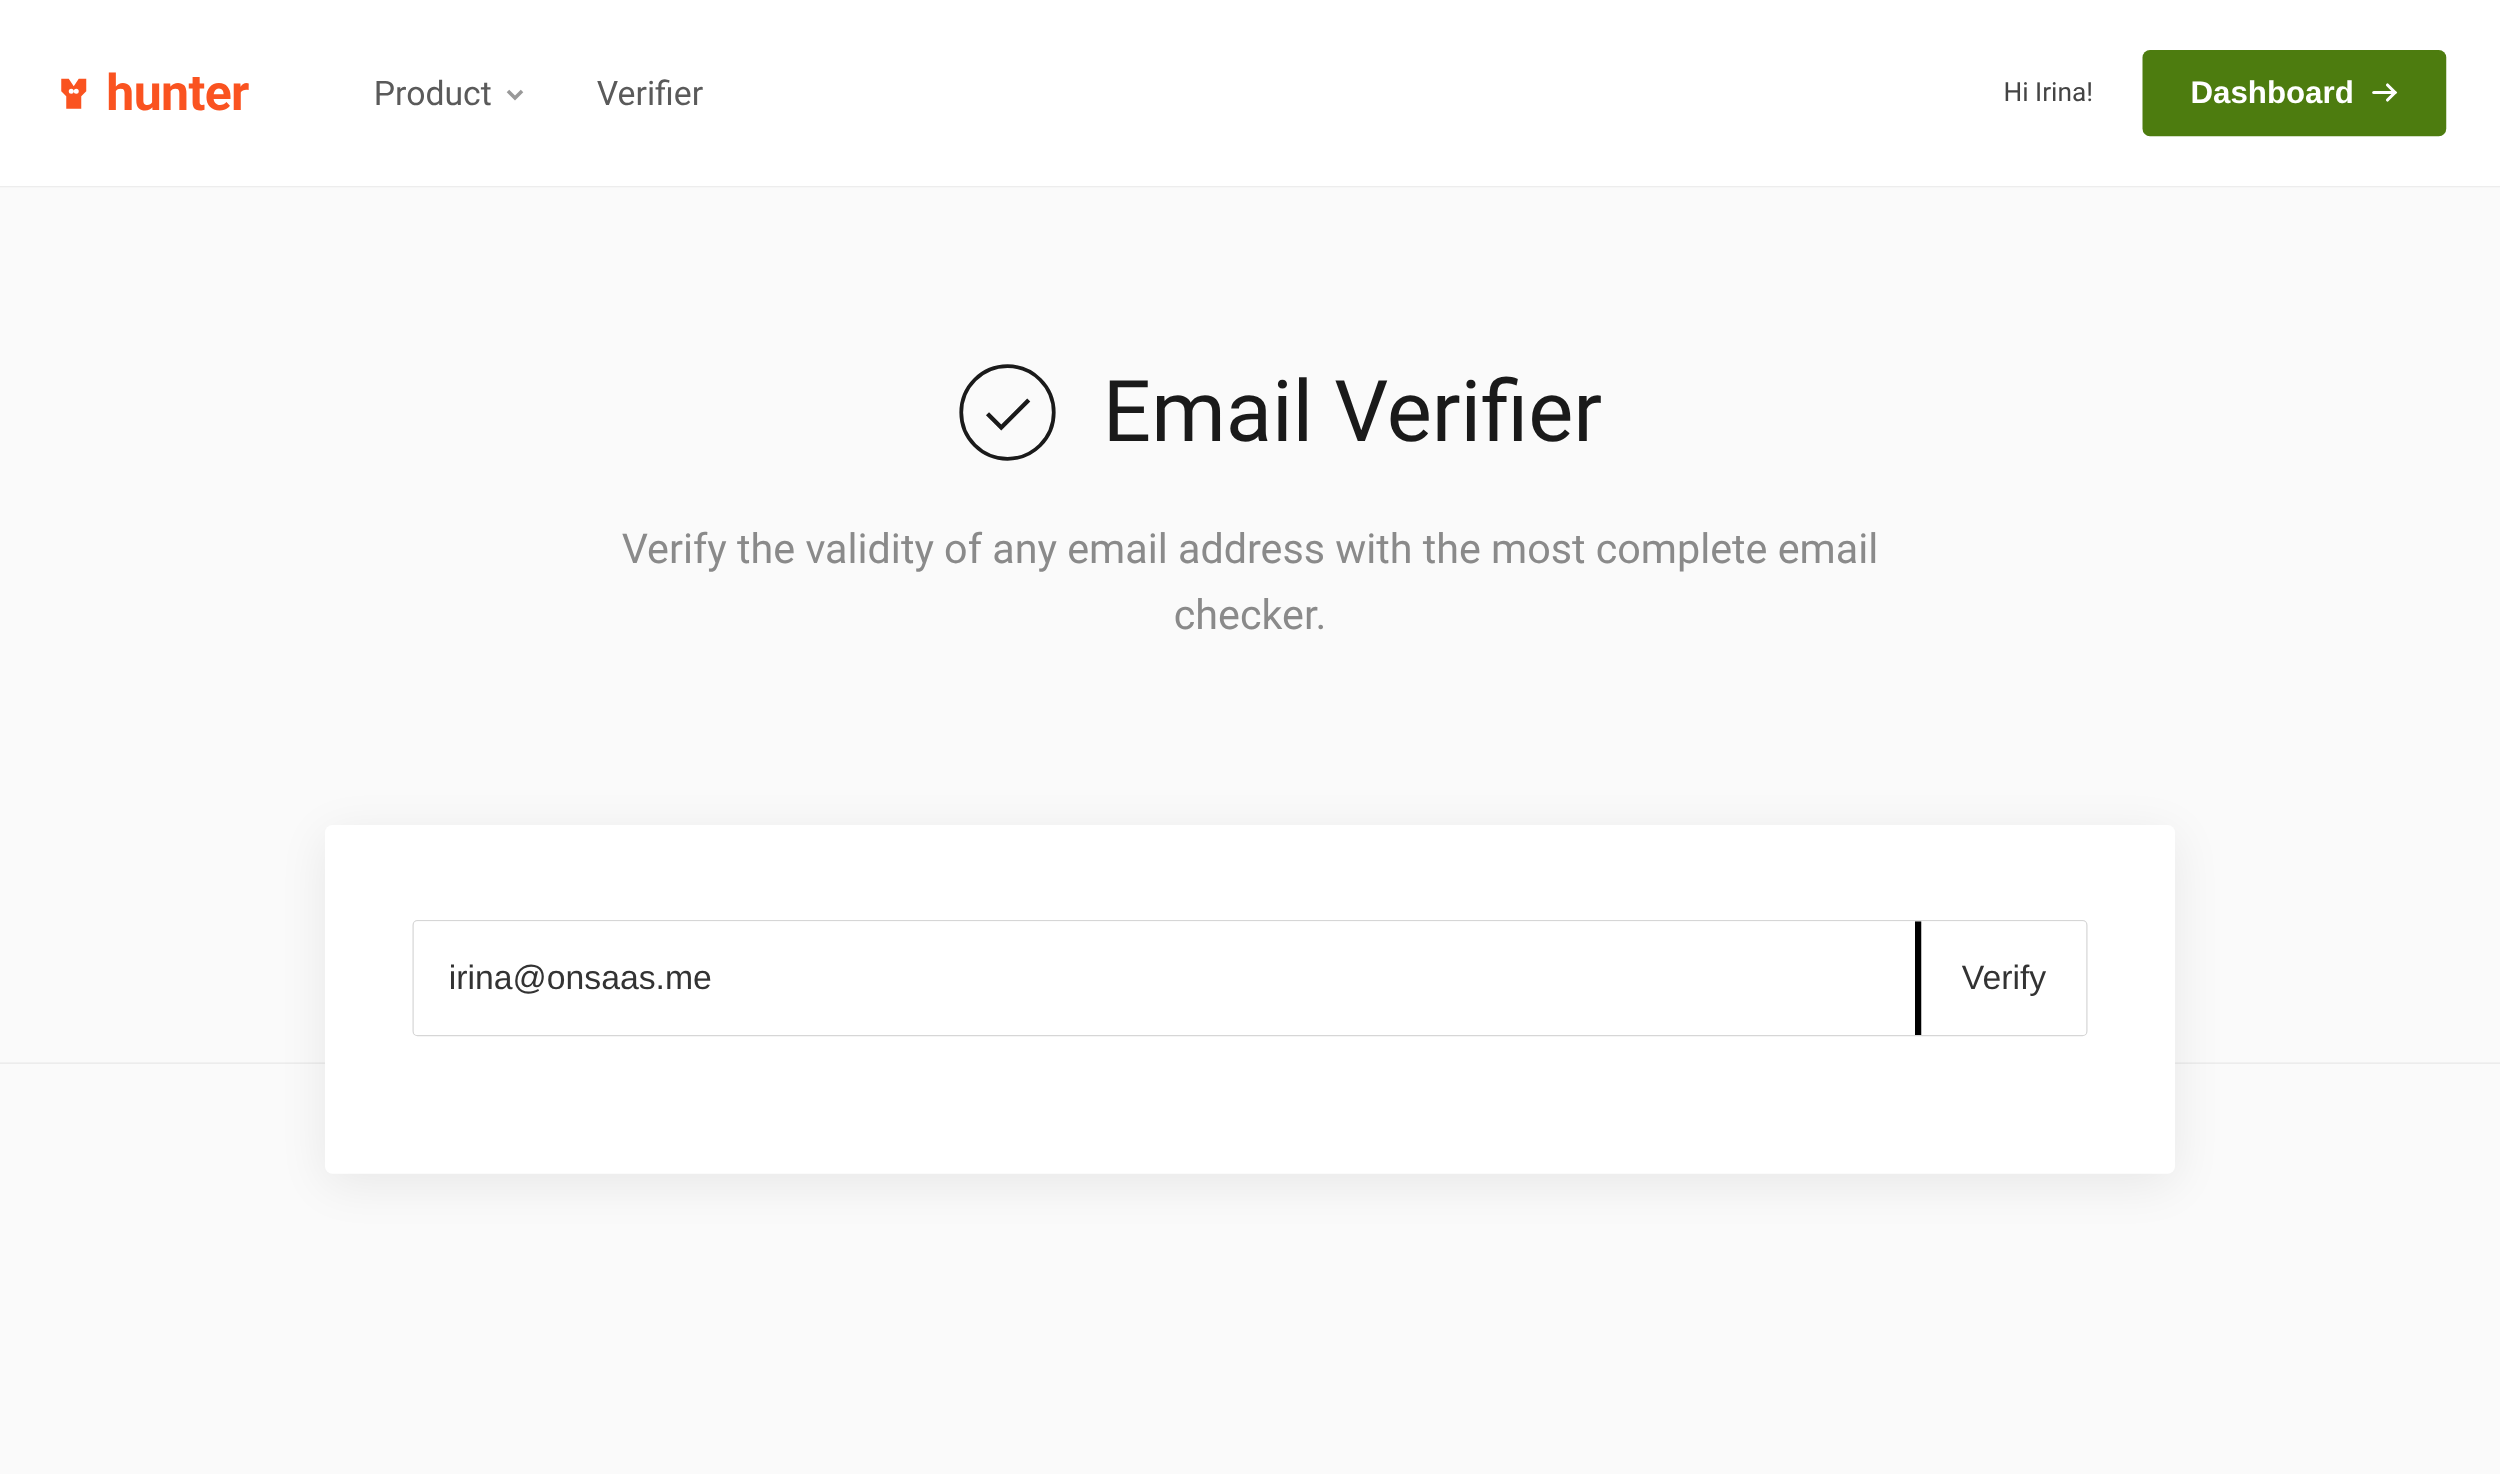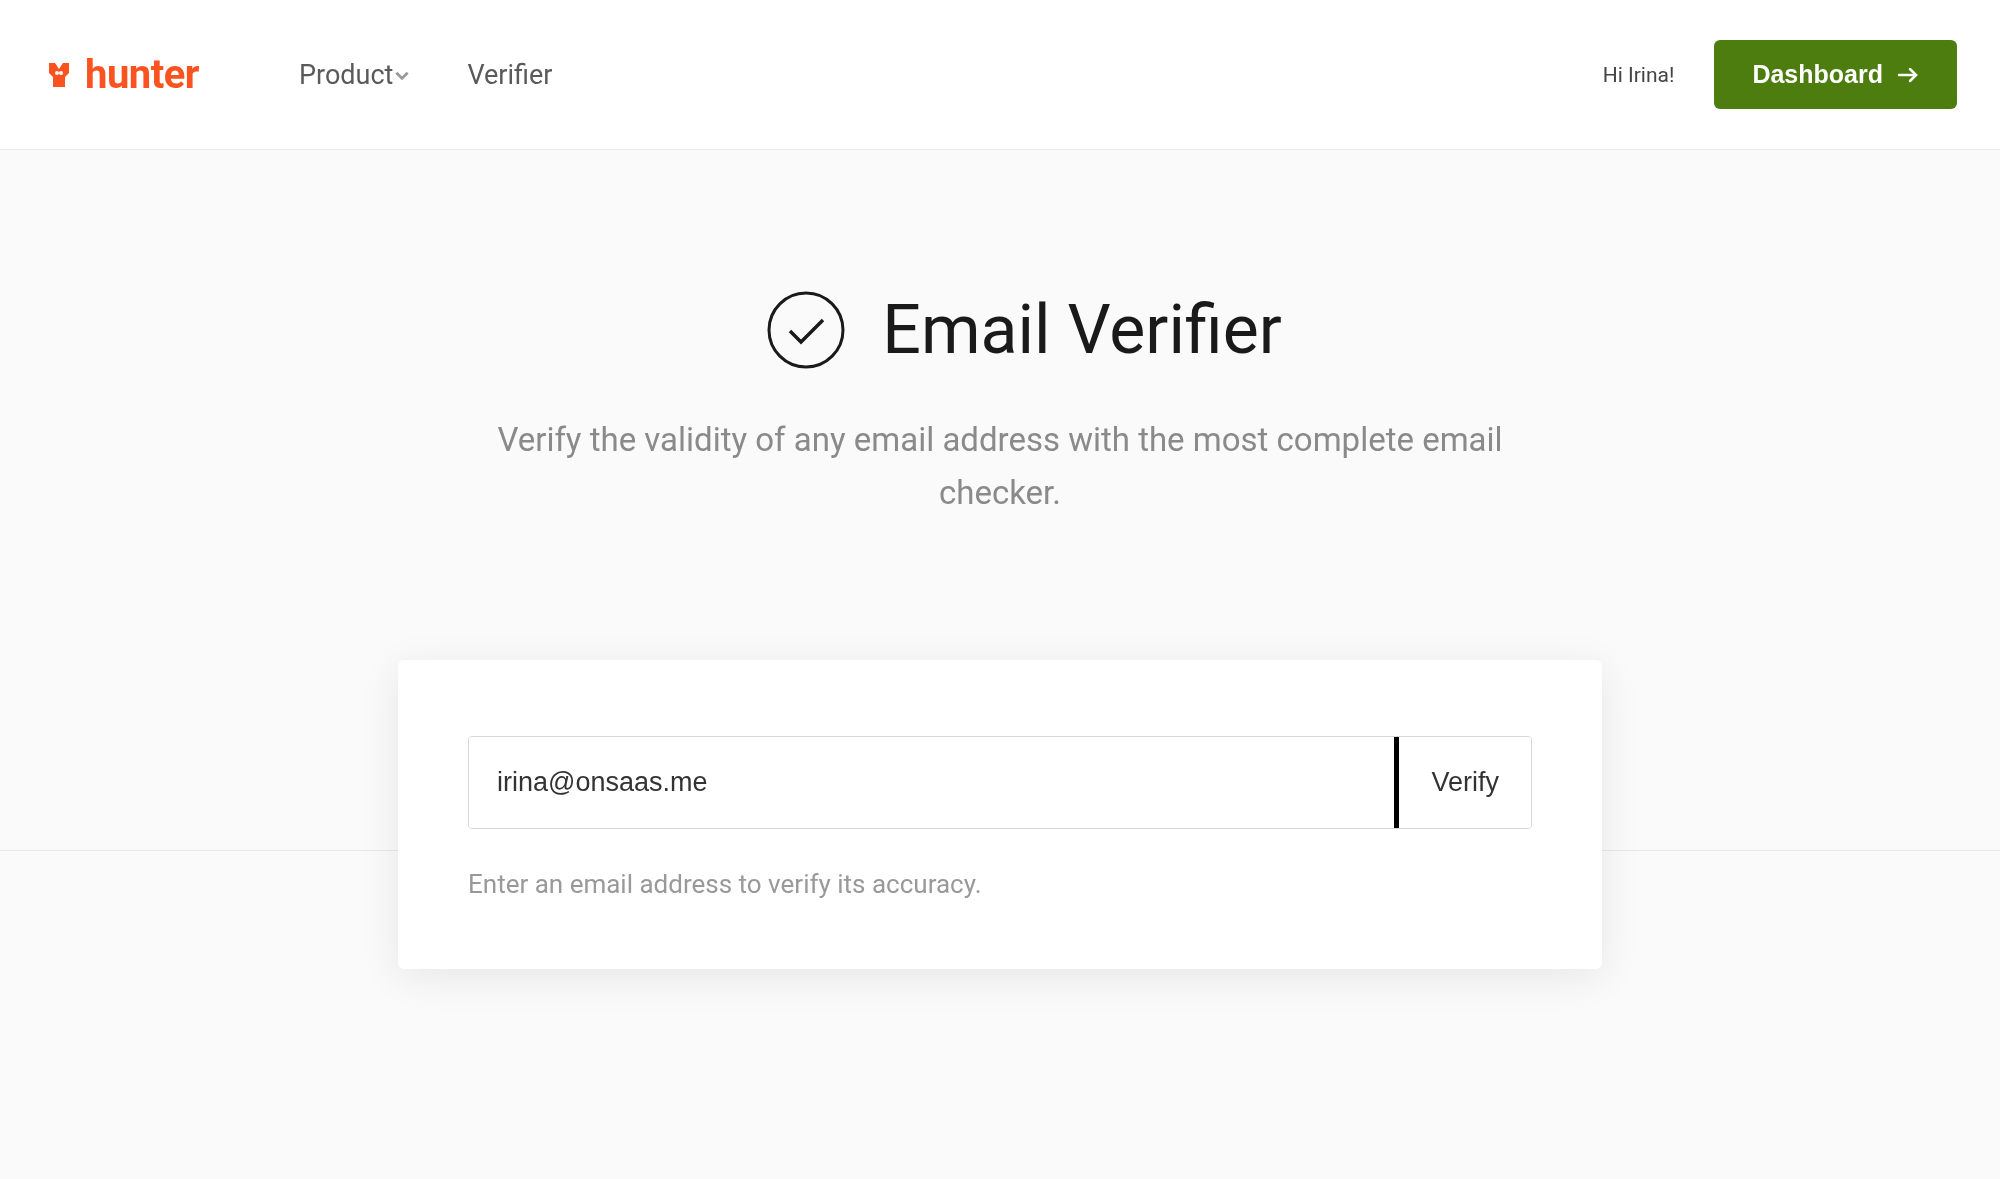--- a/index.html
+++ b/index.html
@@ -53,20 +53,21 @@
     
     .nav {
       display: flex;
       align-items: center;
       gap: 56px;
     }
     
     .nav-item {
       display: flex;
       align-items: center;
+      gap: 10px;
       font-size: 27px;
       color: #5a5a5a;
       cursor: pointer;
     }
     
     .header-right {
       display: flex;
       align-items: center;
       gap: 40px;
     }
@@ -137,21 +138,21 @@
     .hero-subtitle {
       font-size: 33px;
       color: #8a8a8a;
       line-height: 1.6;
       max-width: 1100px;
       margin: 0 auto;
     }
     
     .verifier-card {
       background: #ffffff;
-      width: 1204px;
+      width: 1480px;
       margin: 0 auto;
       padding: 76px 70px 70px 70px;
       border-radius: 6px;
       box-shadow: 0 8px 40px rgba(0, 0, 0, 0.08);
       position: relative;
       z-index: 1;
     }
     
     .input-group {
       display: flex;
@@ -248,15 +249,14 @@
       <h1 class="hero-title-text">Email Verifier</h1>
     </div>
     <p class="hero-subtitle">Verify the validity of any email address with the most complete email checker.</p>
   </div>
 
   <div class="verifier-card">
     <div class="input-group">
       <input type="text" class="email-input" value="irina@onsaas.me" style="">
       <button class="verify-btn">Verify</button>
     </div>
-    <p class="hint-text">Enter an email address to verify its accuracy.</p>
   </div>
 </div>
 
 </body></html>

